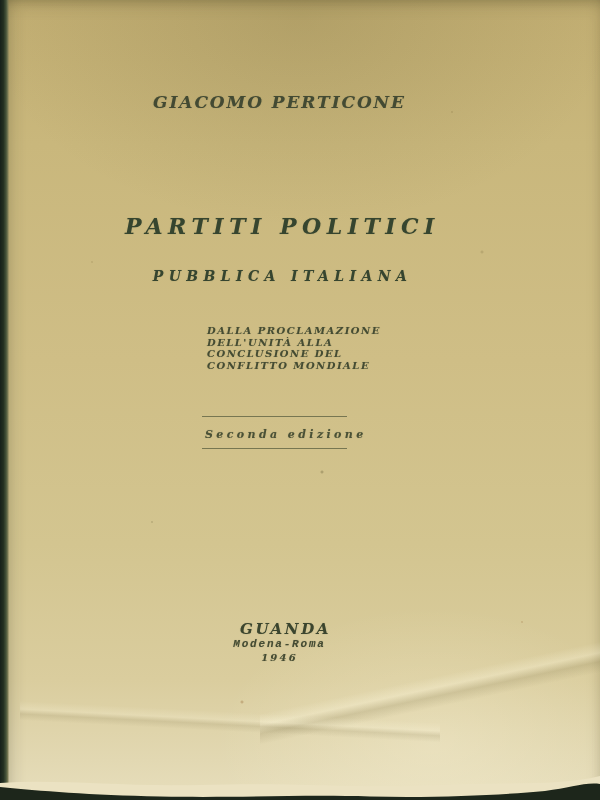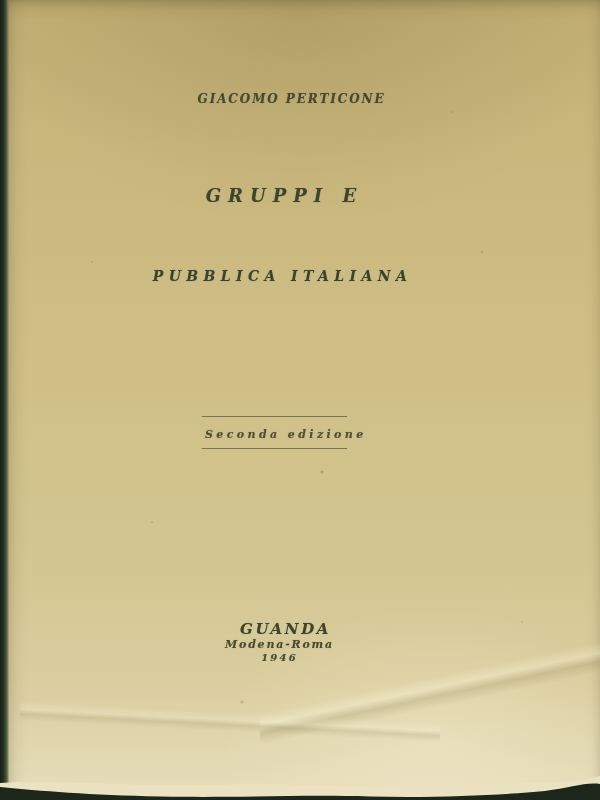--- a/index.html
+++ b/index.html
@@ -91,21 +91,21 @@
   }
   .content > div { position: absolute; width: 100%; text-align: center; }
 
   .txt {
     font-style: italic;
     font-weight: 700;
     white-space: nowrap;
     text-shadow: 0 0 1px rgba(62,70,47,.35);
   }
 
-  .author       { top: 92px;  font-size: 12px; letter-spacing: 1.9px; padding-left: 14px; color: #434a33; }
+  .author       { top: 92px;  font-size: 17px; letter-spacing: 1.9px; padding-left: 2px; color: #434a33; }
   .title-1      { top: 185px; font-size: 18px; letter-spacing: 7px;   padding-left: 7px; color: #3a462e; }
   .title-2      { top: 213px; font-size: 22px; letter-spacing: 5.5px; padding-left: 5px; color: #36452f; }
   .title-3      { top: 245px; font-size: 17px; letter-spacing: 4.8px; padding-left: 5px; color: #3a462e; }
   .title-4      { top: 268px; font-size: 14px; letter-spacing: 5.4px; padding-left: 5px; color: #36452f; }
 
   .subtitle {
     top: 325px; left: 200px;
     width: 160px !important;
     text-align: left !important;
     font-style: italic; font-weight: 700;
@@ -120,44 +120,50 @@
     top: 416px; left: 195px;
     width: 145px !important;
     border-top: 1px solid rgba(70,78,50,.65);
     border-bottom: 1px solid rgba(70,78,50,.65);
     padding: 6px 0;
     color: #4a5136;
   }
   .edition-box .txt { font-size: 11px; letter-spacing: 3.4px; padding-left: 3px; margin-top: 40px; }
 
   .publisher    { top: 620px; font-size: 15px; letter-spacing: 2.6px; padding-left: 8px; color: #3b452e; }
-  .cities       { top: 638px; font-size: 11px; letter-spacing: 1.8px; padding-left: 2px; color: #454c33; }
+  .cities       { top: 638px; font-size: 11px; letter-spacing: 1.8px; padding-left: 2px; color: #454c33; font-family: Liberation Mono, monospace; }
   .year         { top: 652px; font-size: 10px; letter-spacing: 2.2px; padding-left: 2px; color: #454c33; }
 </style>
 </head>
 <body>
 
 <div class="stage">
 
   <div class="book">
 
     <div class="spine"></div>
     <div class="crease"></div>
     <div class="crease2"></div>
 
     <div class="content">
 
       <div class="txt author">GIACOMO PERTICONE</div>
 
-      <div class="txt title-1">GRUPPI E</div>
 
+      <div class="txt title-2">PARTITI POLITICI</div>
 
 
       <div class="txt title-4">PUBBLICA ITALIANA</div>
 
+      <div class="subtitle">
+        <div class="sline">DALLA PROCLAMAZIONE</div>
+        <div class="sline">DELL'UNITÀ ALLA</div>
+        <div class="sline">CONCLUSIONE DEL</div>
+        <div class="sline">CONFLITTO MONDIALE</div>
+      </div>
 
       <div class="edition-box">
         <span class="txt">Seconda edizione</span>
       </div>
 
       <div class="txt publisher">GUANDA</div>
 
       <div class="txt cities">Modena-Roma</div>
 
       <div class="txt year">1946</div>

